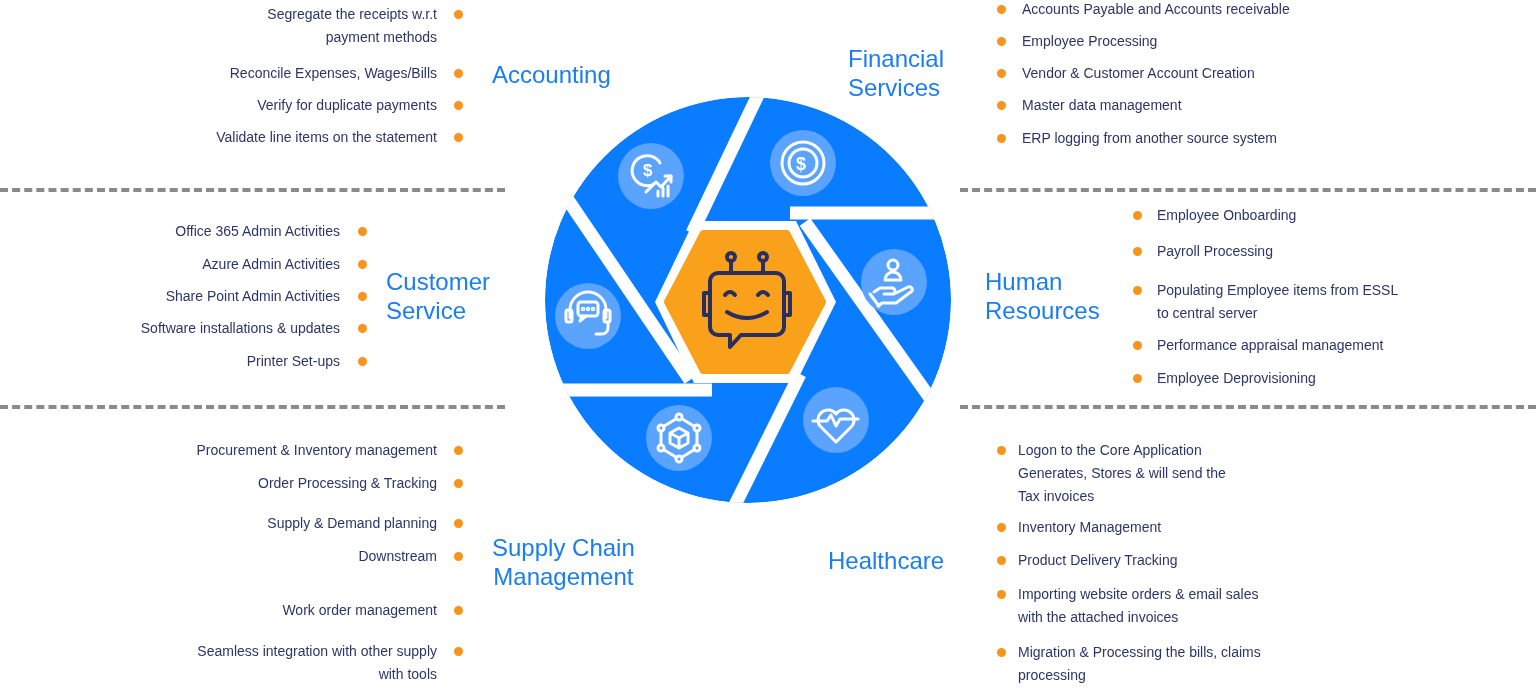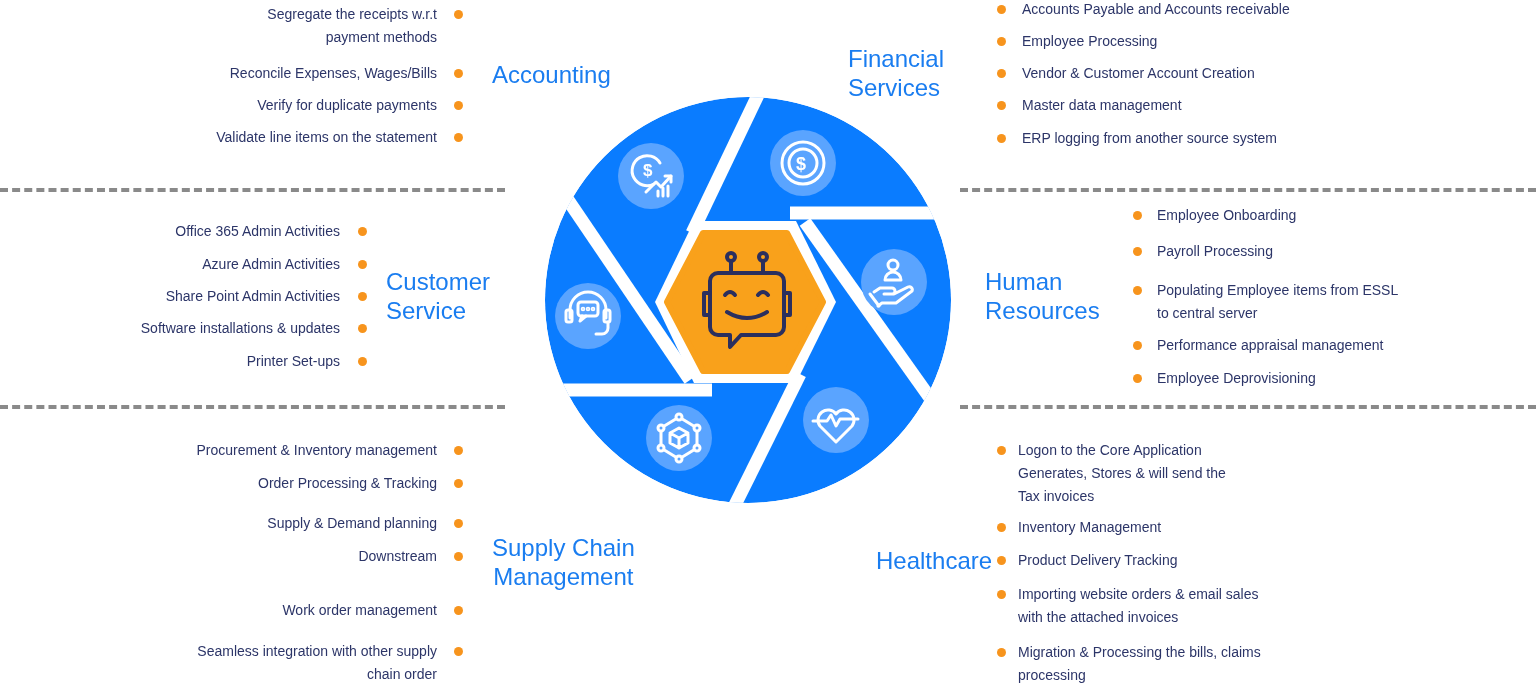--- a/index.html
+++ b/index.html
@@ -130,21 +130,21 @@
   <div>Service</div>
 </div>
 <div class="cat" style="left:985px;top:267px;">
   <div>Human</div>
   <div>Resources</div>
 </div>
 <div class="cat" style="left:492px;top:533px;text-align:center;">
   <div>Supply Chain</div>
   <div>Management</div>
 </div>
-<div class="cat" style="left:828px;top:546px;margin-left:48px;">Healthcare</div>
+<div class="cat" style="left:828px;top:546px;">Healthcare</div>
 
 <div id="acc">
     <div class="item r" style="top: 3px; right: 1099px;">
       <div>Segregate the receipts w.r.t</div>
       <div>payment methods</div>
     </div>
     <div class="dot" style="left: 454px; top: 10px;"></div>
     <div class="item r" style="top: 62px; right: 1099px; margin-left: 13px;">
       <div>Reconcile Expenses, Wages/Bills</div>
     </div>
@@ -241,21 +241,21 @@
     <div class="item r" style="top: 545px; right: 1099px;">
       <div>Downstream</div>
     </div>
     <div class="dot" style="left: 454px; top: 552px;"></div>
     <div class="item r" style="top: 599px; right: 1099px; text-align: right;">
       <div>Work order management</div>
     </div>
     <div class="dot" style="left: 454px; top: 606px;"></div>
     <div class="item r" style="top: 640px; right: 1099px;">
       <div>Seamless integration with other supply</div>
-      <div>chain order</div>
+      <div>with tools</div>
     </div>
     <div class="dot" style="left: 454px; top: 647px;"></div>
   </div>
 <div id="hc">
     <div class="item" style="top: 439px; left: 1018px;">
       <div>Logon to the Core Application</div>
       <div>Generates, Stores &amp; will send the</div>
       <div>Tax invoices</div>
     </div>
     <div class="dot" style="left: 997px; top: 446px;"></div>

